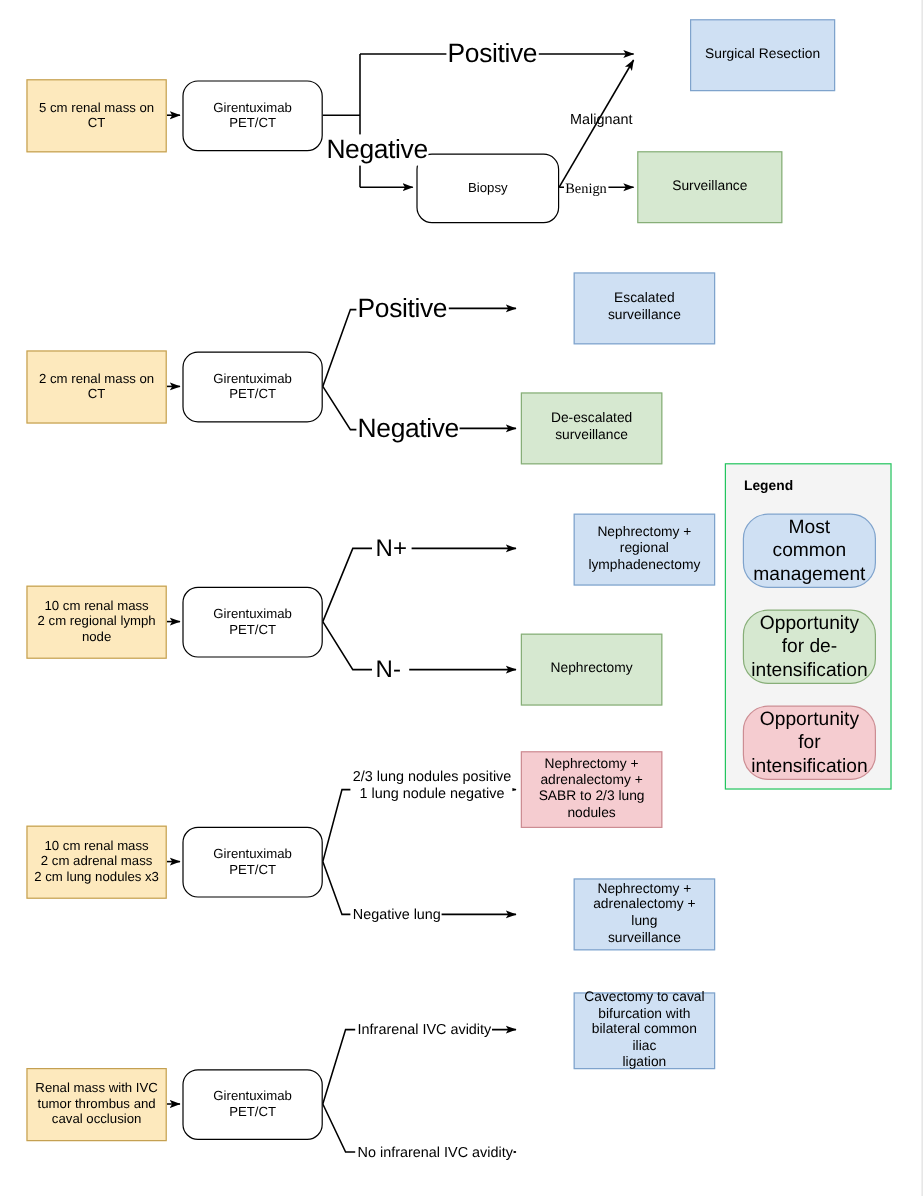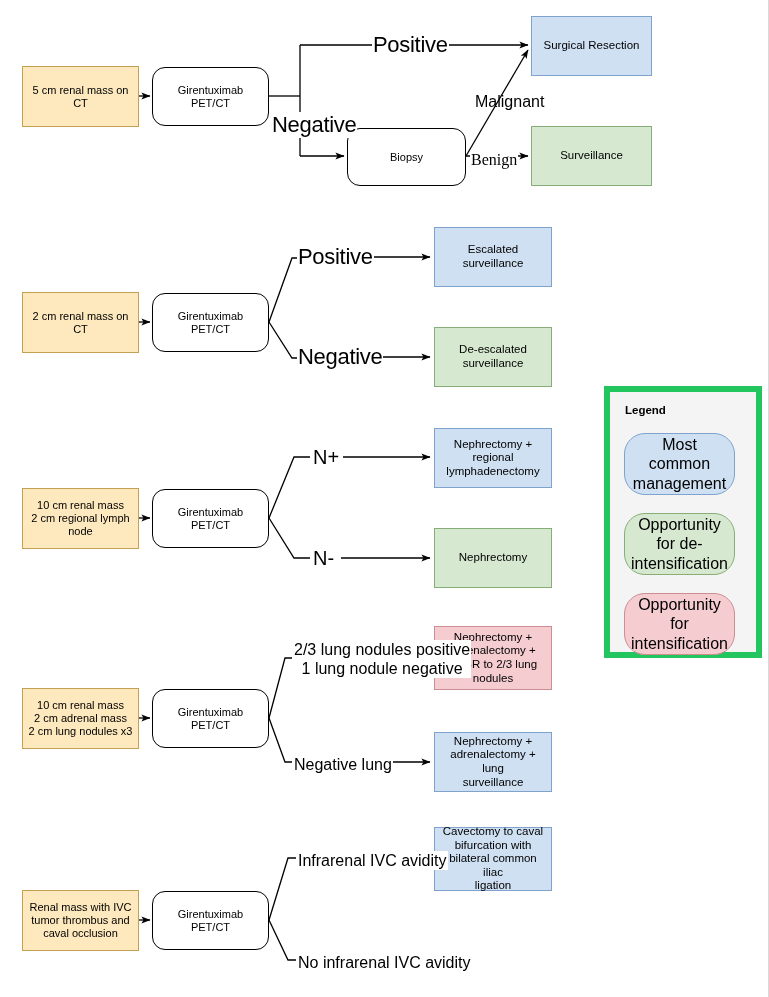--- a/index.html
+++ b/index.html
@@ -39,20 +39,21 @@
   .node-process {
     background: #ffffff;
     border: 1.3px solid #000000;
     border-radius: 13px;
     font-size: 11px;
   }
   .node-blue {
     background: #cfe0f3;
     border: 1px solid #7fa3cc;
     font-size: 11.5px;
+    margin-left: 44px;
   }
   .node-green {
     background: #d6e8d0;
     border: 1px solid #87ae78;
     font-size: 11.5px;
   }
   .node-red {
     background: #f5ccd0;
     border: 1px solid #cc8d93;
     font-size: 11.5px;
@@ -61,43 +62,43 @@
     position: absolute;
     left: 0;
     top: 0;
     width: 769px;
     height: 997px;
     pointer-events: none;
     overflow: visible;
   }
   .edge-label {
     position: absolute;
-    font-size: 16px;
+    font-size: 12px;
     white-space: pre-line;
     text-align: center;
     line-height: 1.2;
     background: #ffffff;
     padding: 0 1px;
   }
   .edge-label.big {
     font-size: 22px;
     letter-spacing: -0.3px;
   }
   .edge-label.med {
     font-size: 20px;
   }
   
   #legend {
     position: absolute;
     left: 604px;
     top: 386px;
-    width: 158px;
+    width: 139px;
     height: 272px;
     background: #f4f4f4;
-    border: 6px solid #22c55e;
+    border: 1px solid #22c55e;
     box-sizing: border-box;
   }
   #legend-title {
     position: absolute;
     left: 15px;
     top: 12px;
     font-size: 11.5px;
     font-weight: bold;
   }
   .legend-swatch {

